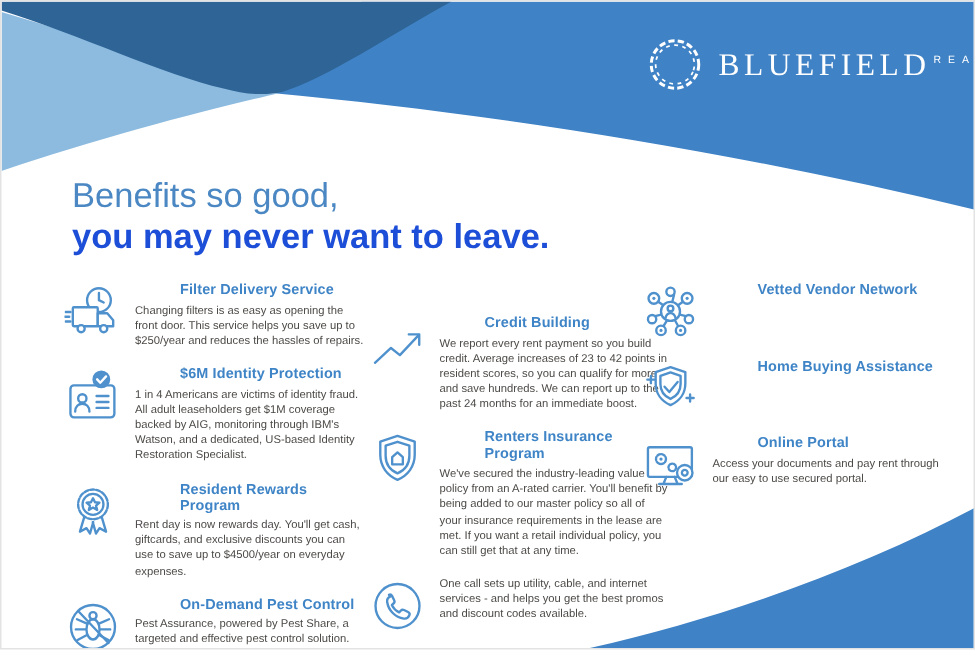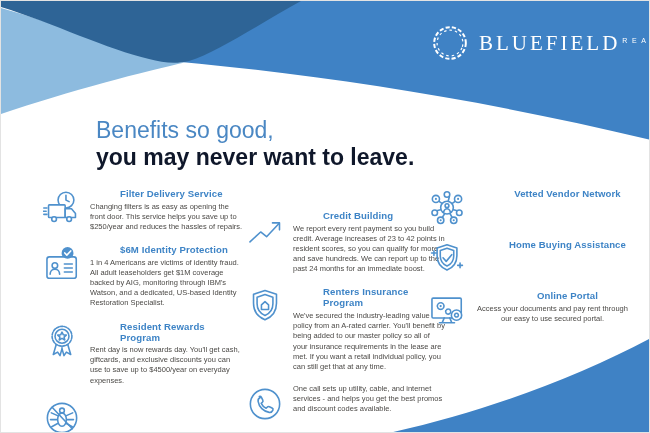--- a/index.html
+++ b/index.html
@@ -11,28 +11,28 @@
   
   .top-waves{position:absolute;top:0;left:0;width:650px;height:185px;pointer-events:none;}
   .bottom-wave{position:absolute;left:0;top:333px;width:650px;height:100px;pointer-events:none;}
   
   .logo{position:absolute;left:429px;top:22px;display:flex;align-items:center;gap:9px;color:#ffffff;}
   .logo-ring{width:40px;height:40px;flex:0 0 auto;}
   .logo-text{display:flex;flex-direction:row;}
   .logo-name{font-family:"Liberation Serif",serif;font-size:21px;letter-spacing:3px;line-height:1;white-space:nowrap;}
   .logo-tagline{font-size:7px;letter-spacing:4.6px;margin-top:4px;padding-left:2px;white-space:nowrap;}
   
-  .heading{position:absolute;left:47px;top:116px;line-height:27px;margin-left:48px;}
+  .heading{position:absolute;left:47px;top:116px;line-height:27px;}
   .heading .l1{font-size:23px;font-weight:400;color:#4a87c3;}
-  .heading .l2{font-size:23px;font-weight:700;color:#0f172a;}
+  .heading .l2{font-size:23px;font-weight:700;color:#1d4ed8;}
   
   .col{position:absolute;top:187px;display:flex;flex-direction:column;}
   .col1{left:42px;width:200px;}
   .col2{left:245px;width:200px;margin-top:22px;}
-  .col3{left:427px;width:202px;text-align:center;}
+  .col3{left:427px;width:202px;}
   .item{display:flex;align-items:flex-start;margin-bottom:12px;}
   .item .icon{width:38px;height:38px;flex:0 0 38px;margin-top:1px;}
   .item .icon svg{width:38px;height:38px;display:block;}
   .item .txt{margin-left:9px;flex:1;}
   .item h3{margin:0 0 2.5px 0;font-size:9.6px;font-weight:700;color:#3e84c6;letter-spacing:.1px;padding-left:30px;}
   .item p{margin:0;font-size:7.5px;line-height:1.36;color:#4c4a47;}
   svg .ln{fill:none;stroke:#4f91cd;stroke-width:2;stroke-linecap:round;stroke-linejoin:round;}
   svg .fl{fill:#4f91cd;stroke:none;}
   svg .wh{fill:#ffffff;}
 </style>
@@ -116,20 +116,24 @@
   <div class="item">
     <span class="icon">
       <svg viewBox="0 0 48 48">
         <circle class="ln" cx="24" cy="24" r="18.5"></circle>
         <ellipse class="ln" cx="24" cy="26" rx="5.5" ry="8.5"></ellipse>
         <circle class="ln" cx="24" cy="14.5" r="3"></circle>
         <path class="ln" d="M18.5 21l-8-3.5M18 26H9.5M18.5 31l-7.5 4M29.5 21l8-3.5M30 26h8.5M29.5 31l7.5 4"></path>
         <path class="ln" d="M11.5 10.5l25.5 27"></path>
       </svg>
     </span>
+    <div class="txt">
+      <h3>On-Demand Pest Control</h3>
+      <p>Pest Assurance, powered by Pest Share, a targeted and effective pest control solution.</p>
+    </div>
   </div>
 </div>
 
 <div class="col col2">
   <div class="item">
     <span class="icon">
       <svg viewBox="0 0 48 48">
         <path class="ln" d="M5 39L18.5 26.5l7.5 6L42 15.5"></path>
         <path class="ln" d="M33.5 15h8.8v8.8"></path>
       </svg>

